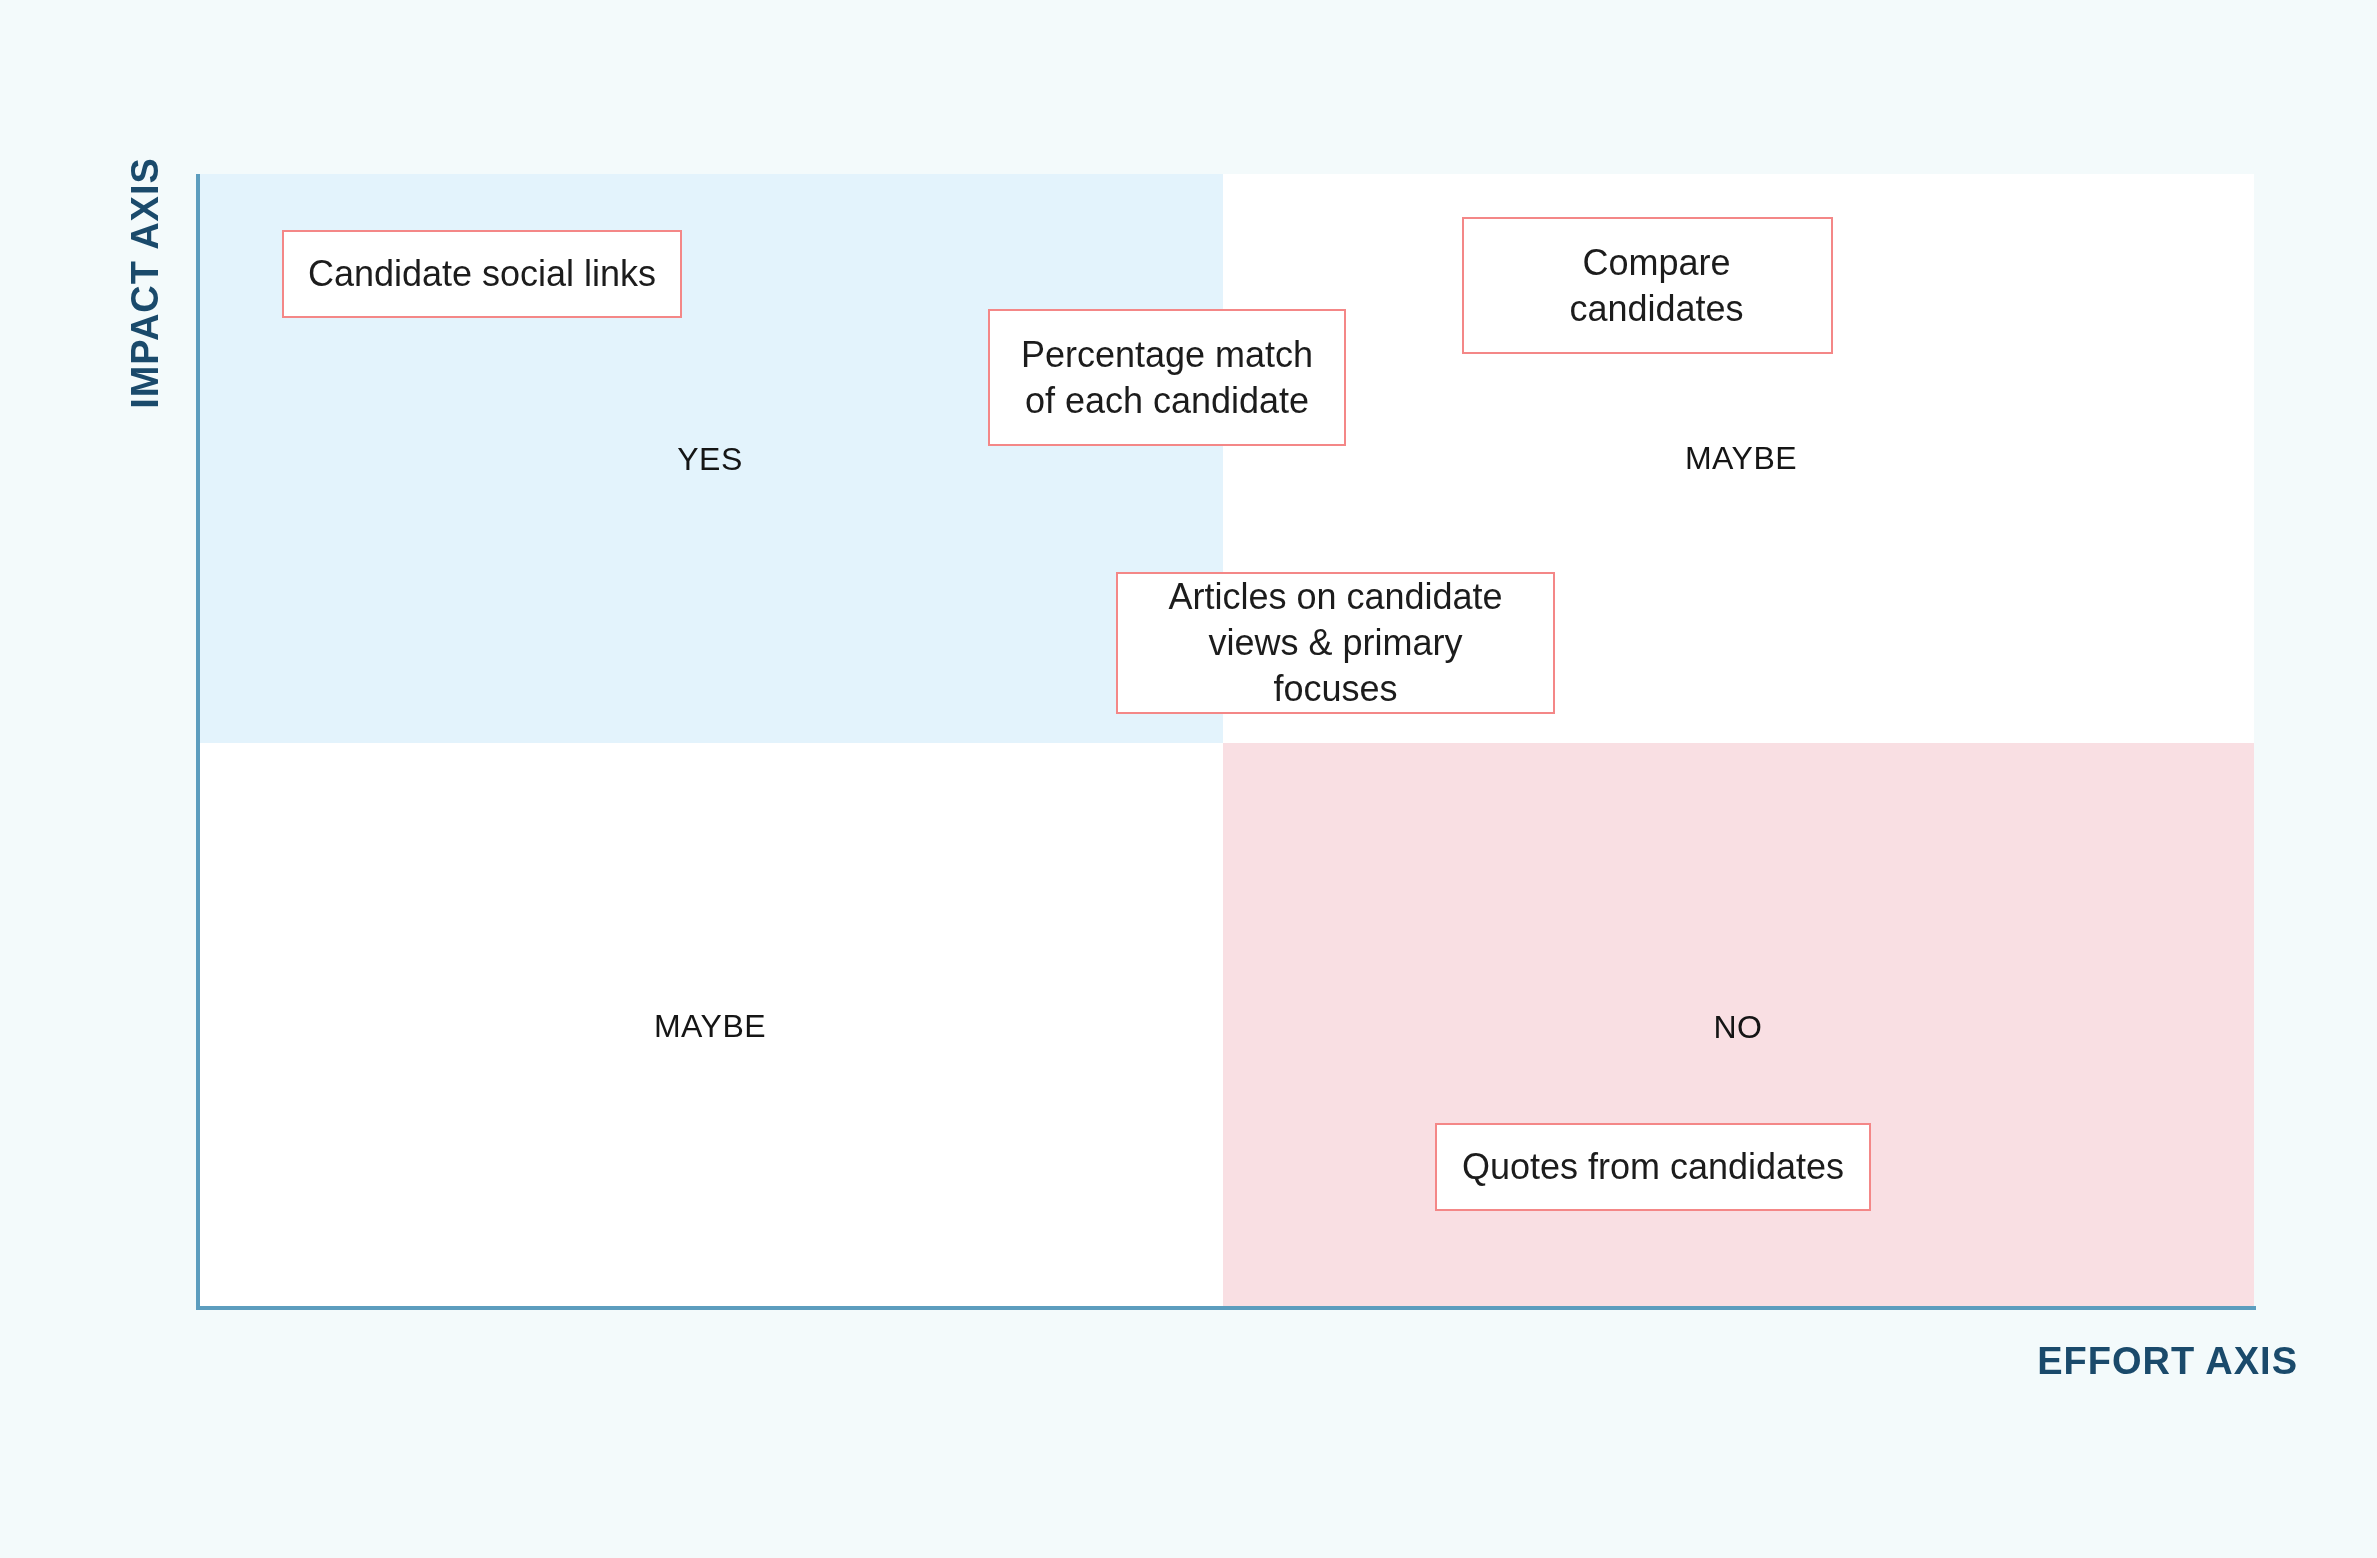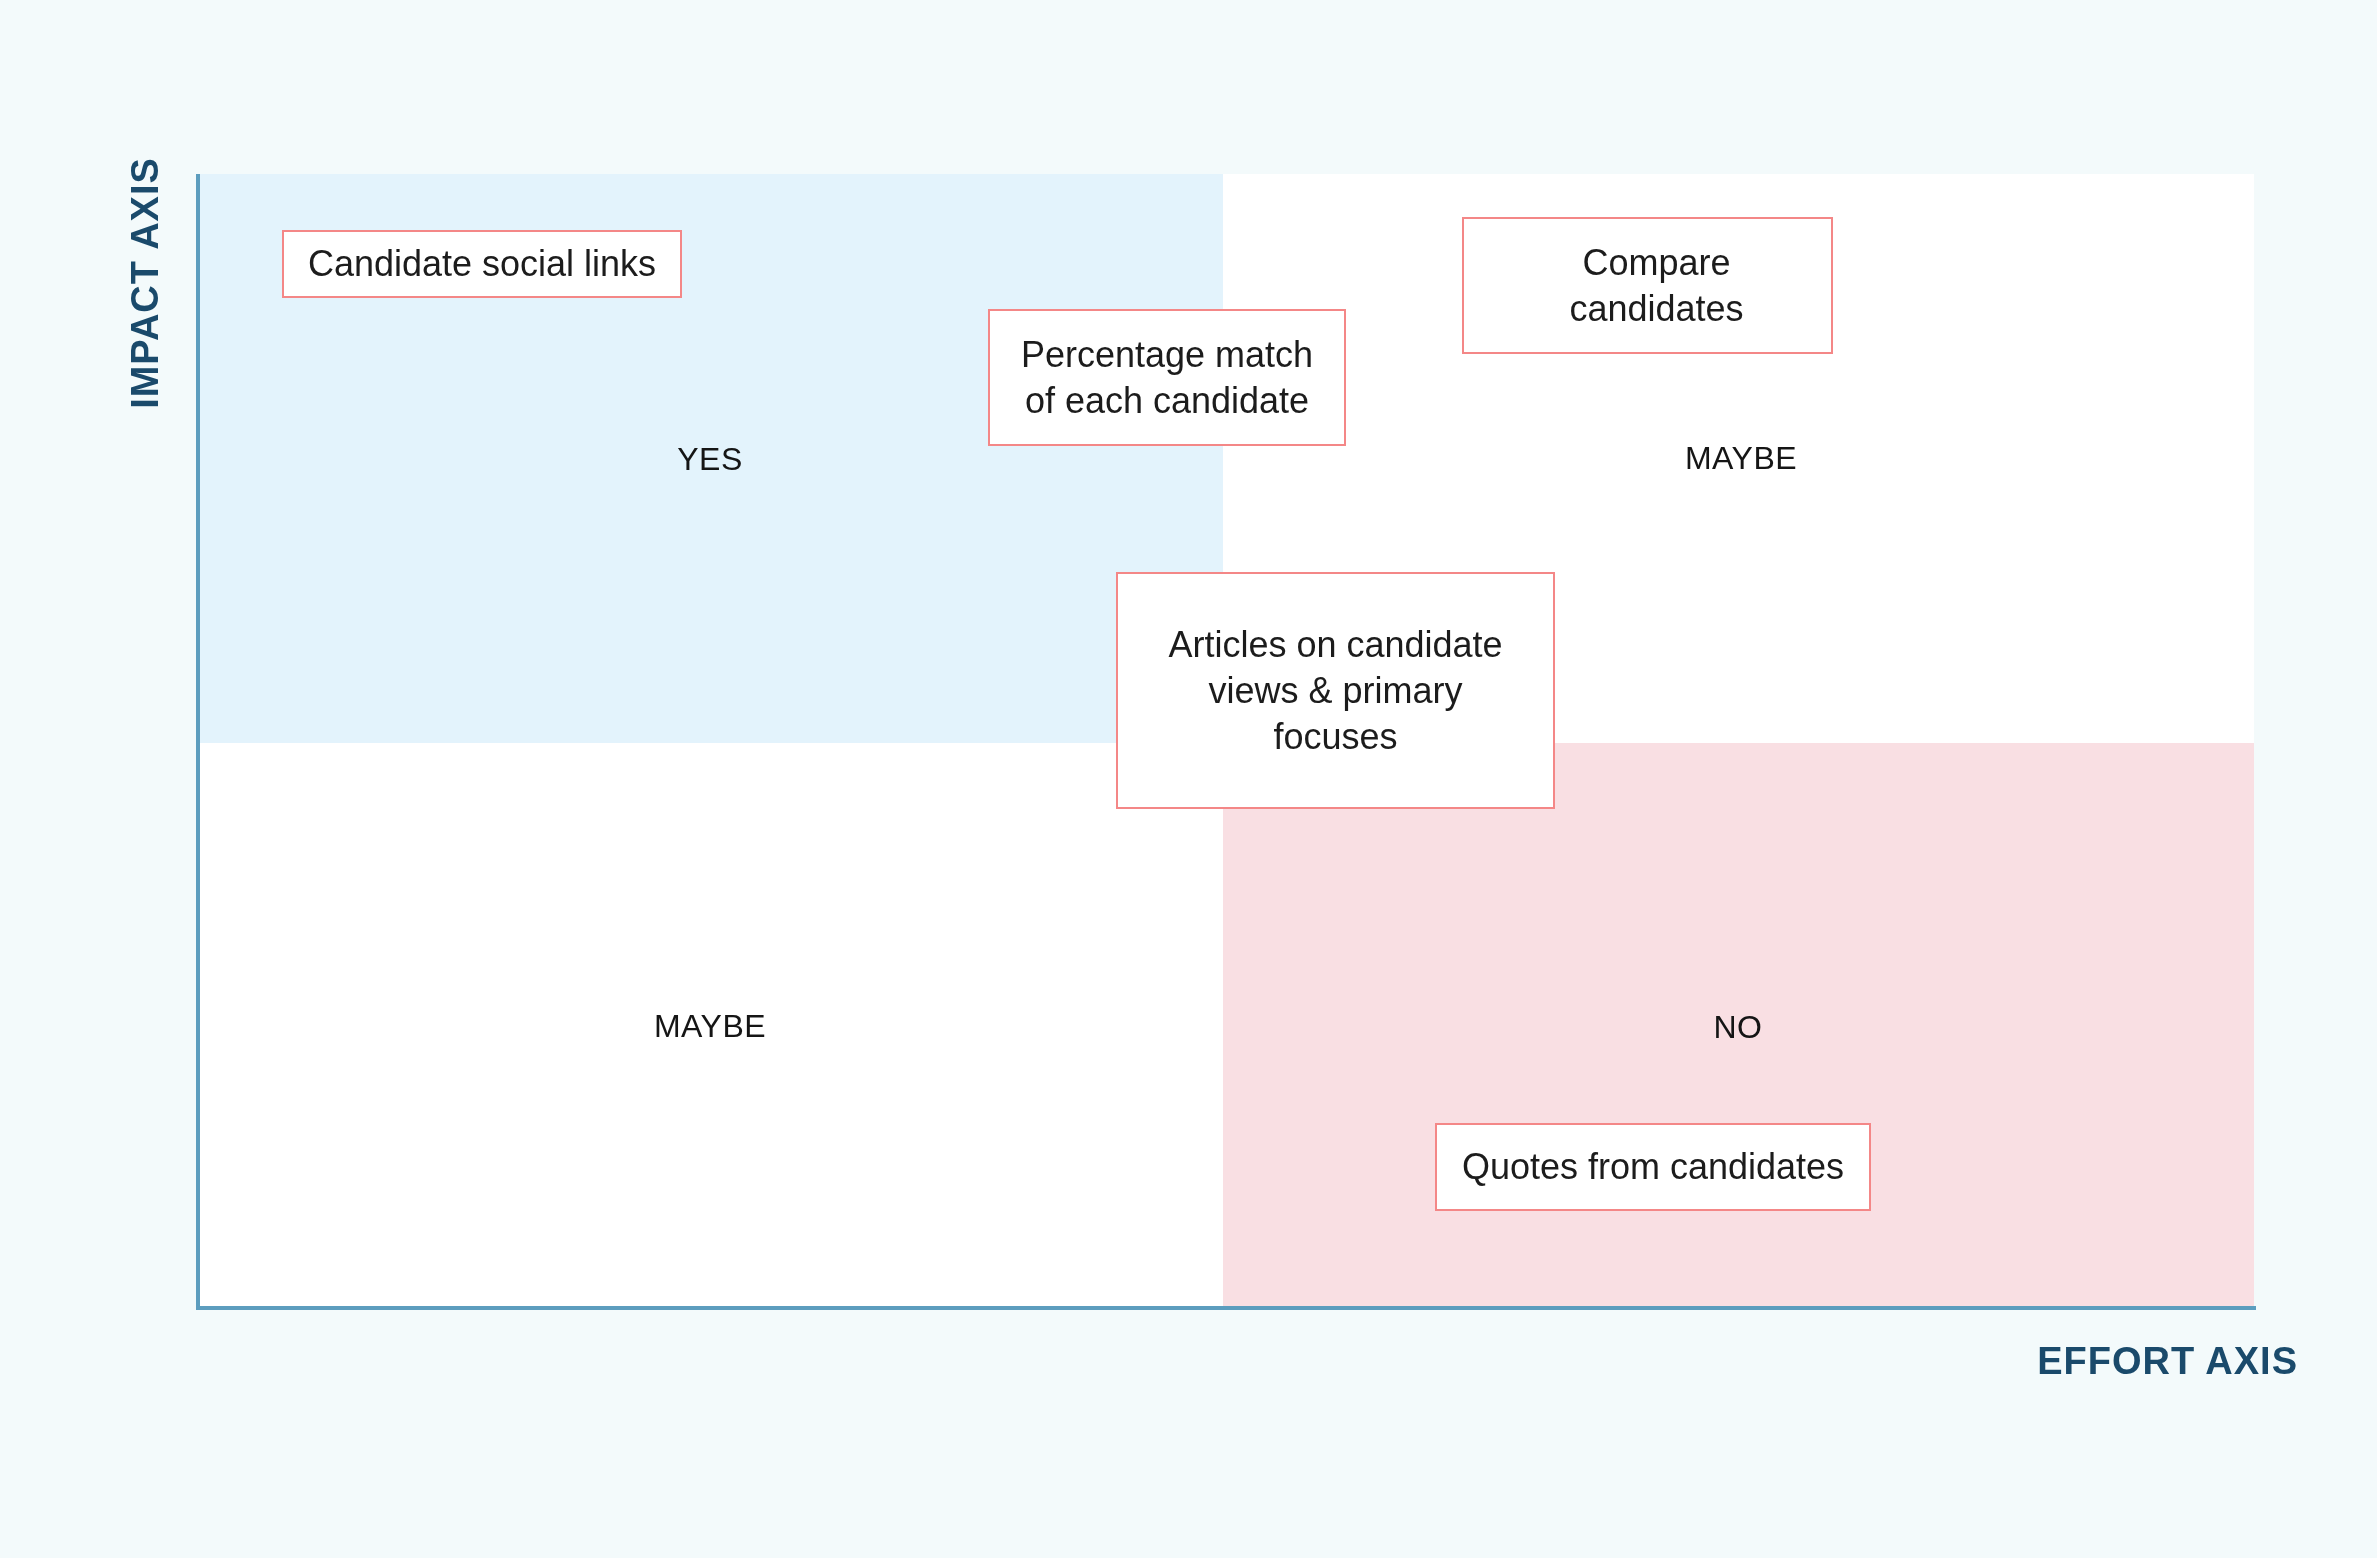--- a/index.html
+++ b/index.html
@@ -53,24 +53,24 @@
   #effort-axis-label{left:2254px;top:1361px;transform:translate(-100%,-50%);margin-left:44px;}
 
   
   .note{
     position:absolute;background:#ffffff;
     border:2.9px solid var(--note-border);
     display:flex;align-items:center;justify-content:center;
     text-align:center;font-size:36px;line-height:46px;
     color:var(--note-text);white-space:pre-line;
   }
-  #note-social{left:282px;top:230px;width:400px;height:68px;}
+  #note-social{left:282px;top:230px;width:400px;height:88px;}
   #note-percentage{left:988px;top:309px;width:358px;height:137px;}
   #note-compare{left:1462px;top:217px;width:371px;height:137px;padding-left:18px;}
-  #note-articles{left:1116px;top:572px;width:439px;height:237px;}
+  #note-articles{left:1116px;top:572px;width:439px;height:142px;}
   #note-pin{left:269px;top:845px;width:373px;height:135px;}
   #note-quotes{left:1435px;top:1123px;width:436px;height:88px;text-align:center;}
 </style>
 </head>
 <body>
 
 <div id="canvas">
 
   <div class="quad" id="q-tl"></div>
   <div class="quad" id="q-tr"></div>

